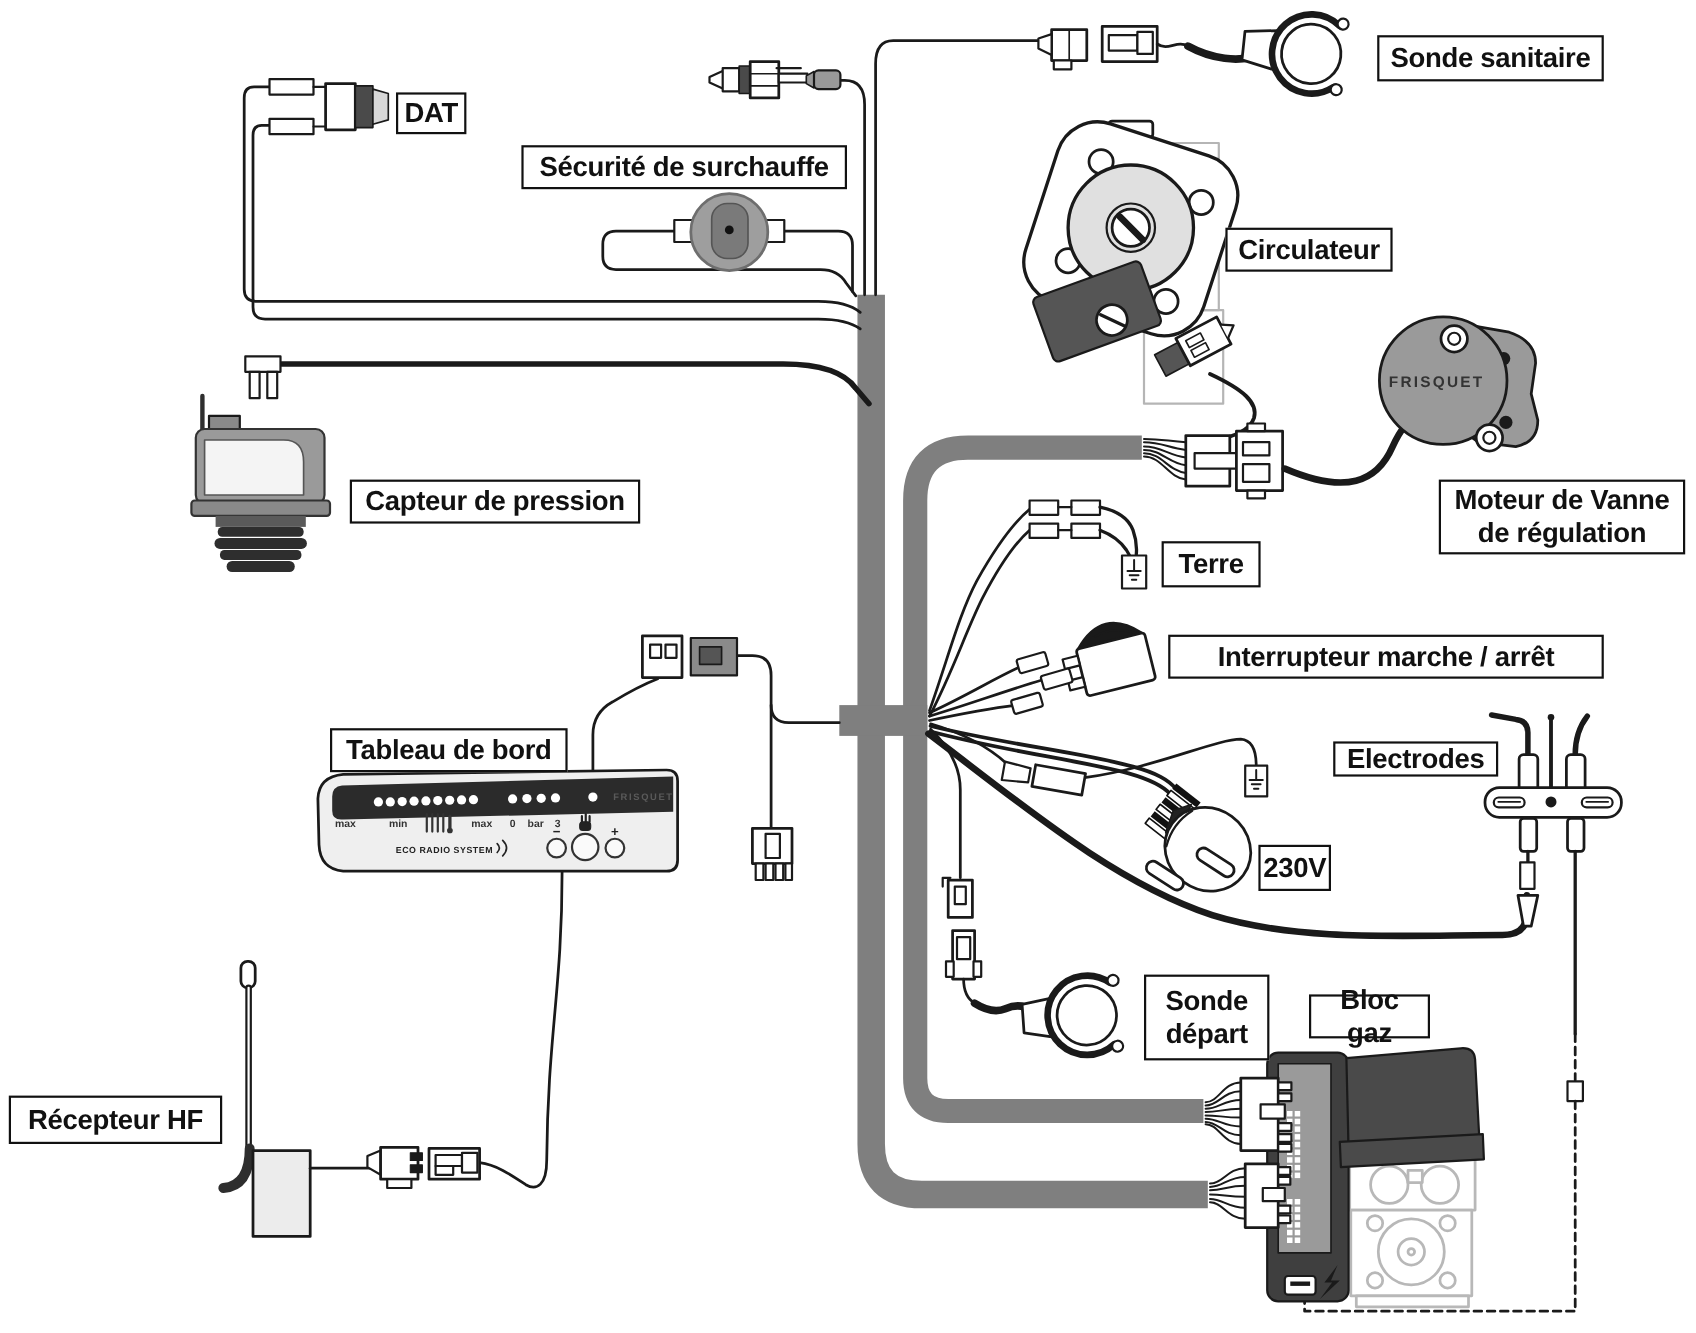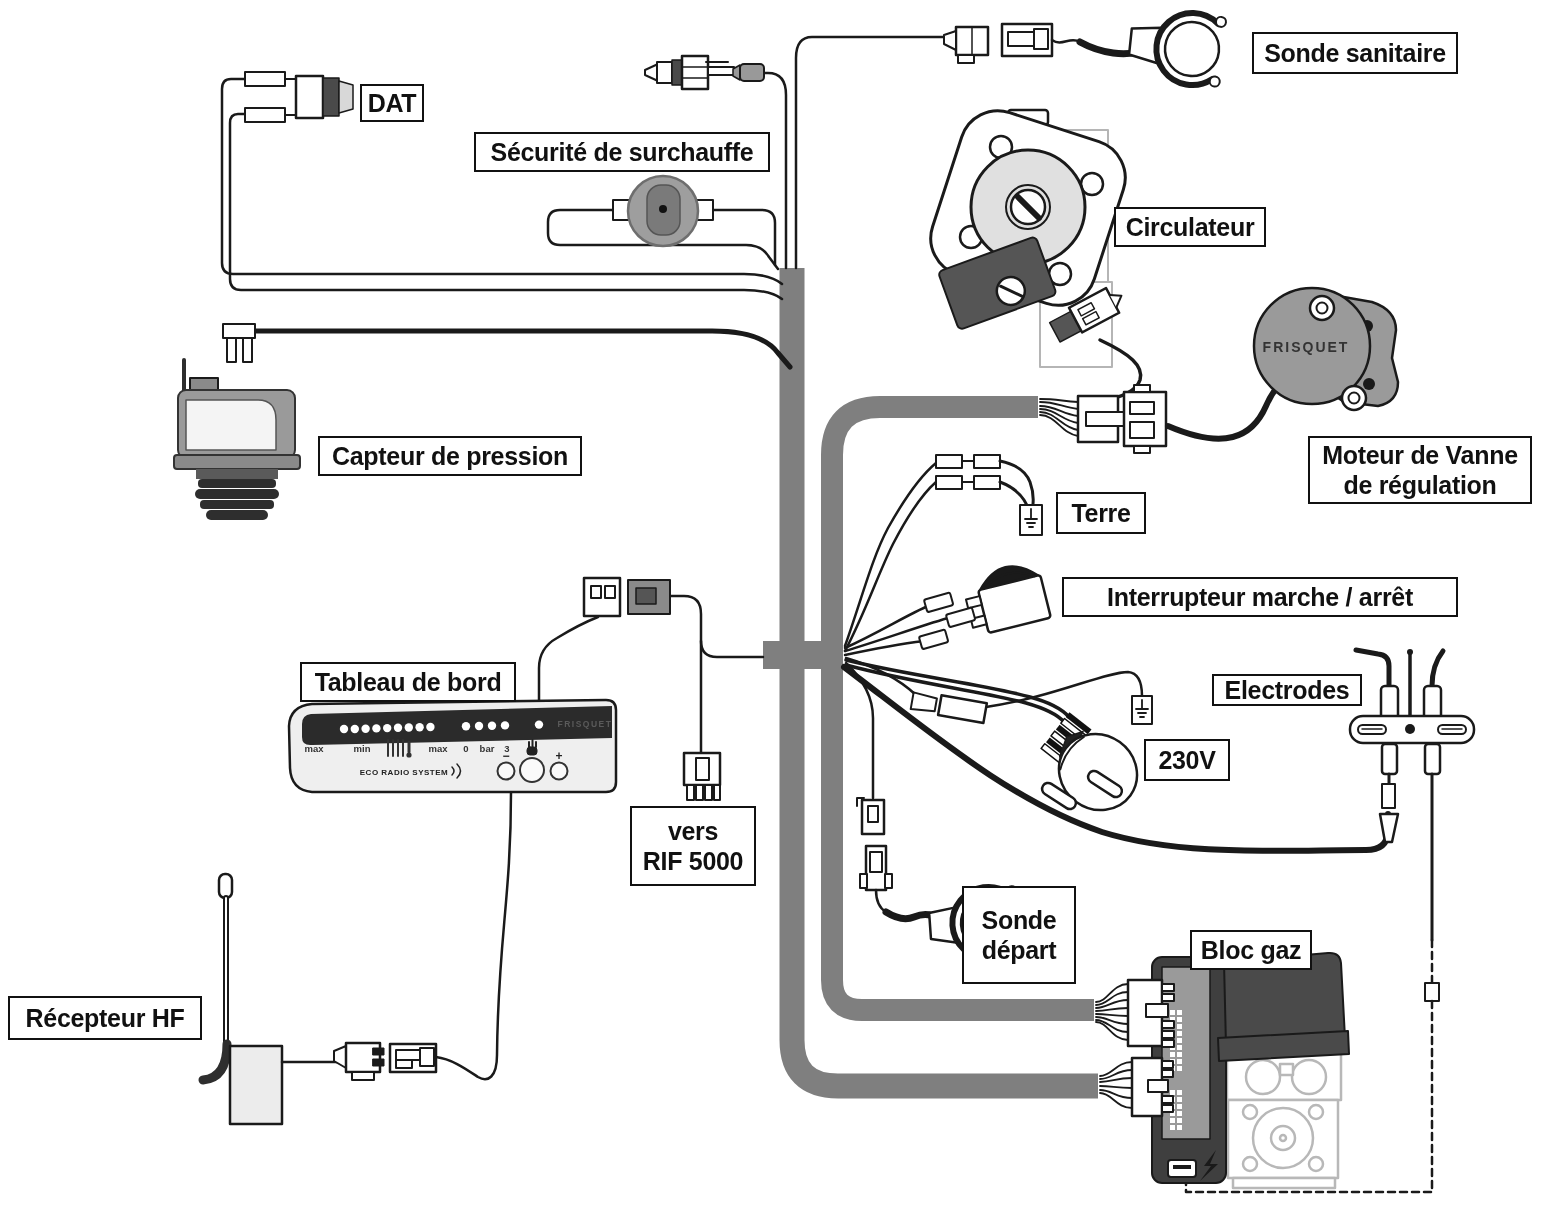--- a/index.html
+++ b/index.html
@@ -484,22 +484,20 @@
 <div class="lbl" style="left:360px;top:84px;width:64px;height:38px">DAT</div>
 <div class="lbl" style="left:474px;top:132px;width:296px;height:40px">Sécurité de surchauffe</div>
 <div class="lbl" style="left:1252px;top:32px;width:206px;height:42px">Sonde sanitaire</div>
 <div class="lbl" style="left:1114px;top:207px;width:152px;height:40px">Circulateur</div>
 <div class="lbl" style="left:318px;top:436px;width:264px;height:40px">Capteur de pression</div>
 <div class="lbl" style="left:1308px;top:436px;width:224px;height:68px">Moteur de Vanne
 de régulation</div>
 <div class="lbl" style="left:1056px;top:492px;width:90px;height:42px">Terre</div>
 <div class="lbl" style="left:1062px;top:577px;width:396px;height:40px">Interrupteur marche / arrêt</div>
 <div class="lbl" style="left:1212px;top:674px;width:150px;height:32px">Electrodes</div>
-<div class="lbl" style="left:1144px;top:739px;width:86px;height:42px">230V</div>
+<div class="lbl" style="left:1144px;top:768px;width:66px;height:42px">230V</div>
 <div class="lbl" style="left:300px;top:662px;width:216px;height:40px">Tableau de bord</div>
-<div class="lbl" style="left:630px;top:806px;width:126px;height:80px">vers
-RIF 5000</div>
-<div class="lbl" style="left:962px;top:886px;width:114px;height:98px">Sonde
+<div class="lbl" style="left:1040px;top:886px;width:114px;height:78px">Sonde
 départ</div>
 <div class="lbl" style="left:8px;top:996px;width:194px;height:44px">Récepteur HF</div>
-<div class="lbl" style="left:1190px;top:930px;width:122px;height:40px">Bloc gaz</div>
+<div class="lbl" style="left:1190px;top:904px;width:110px;height:40px">Bloc gaz</div>
 
 </div>
 
 </body></html>

